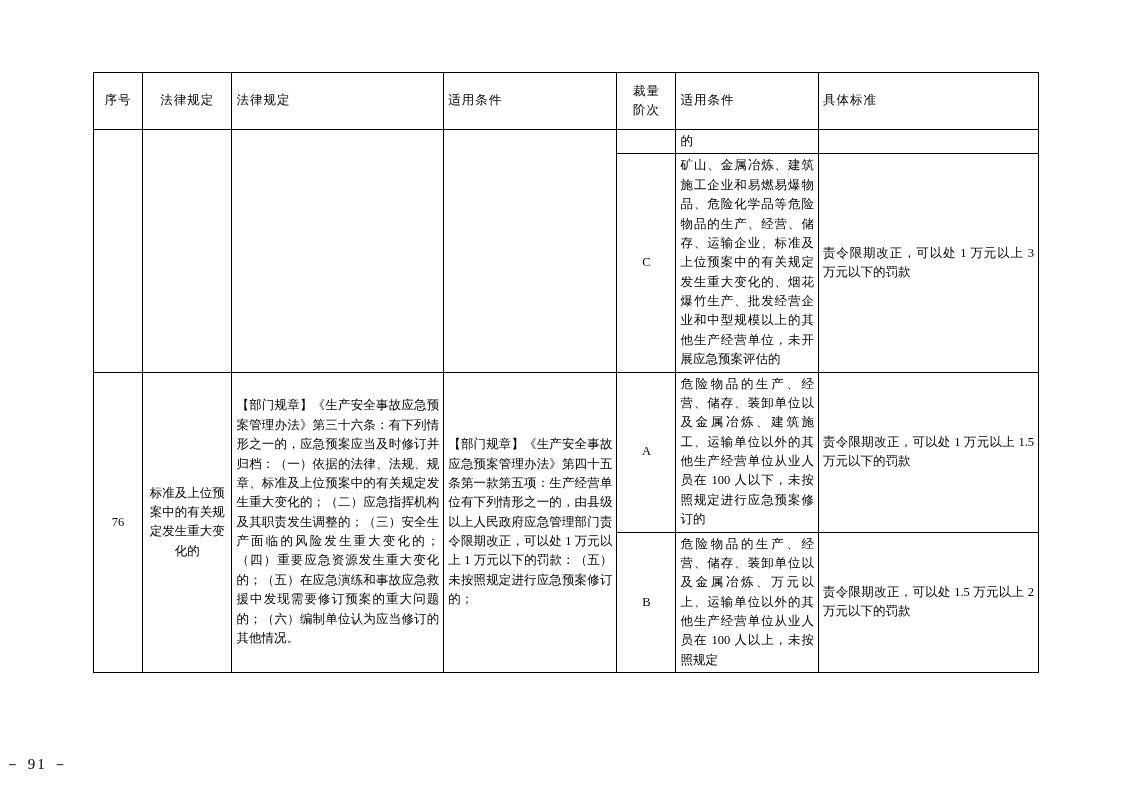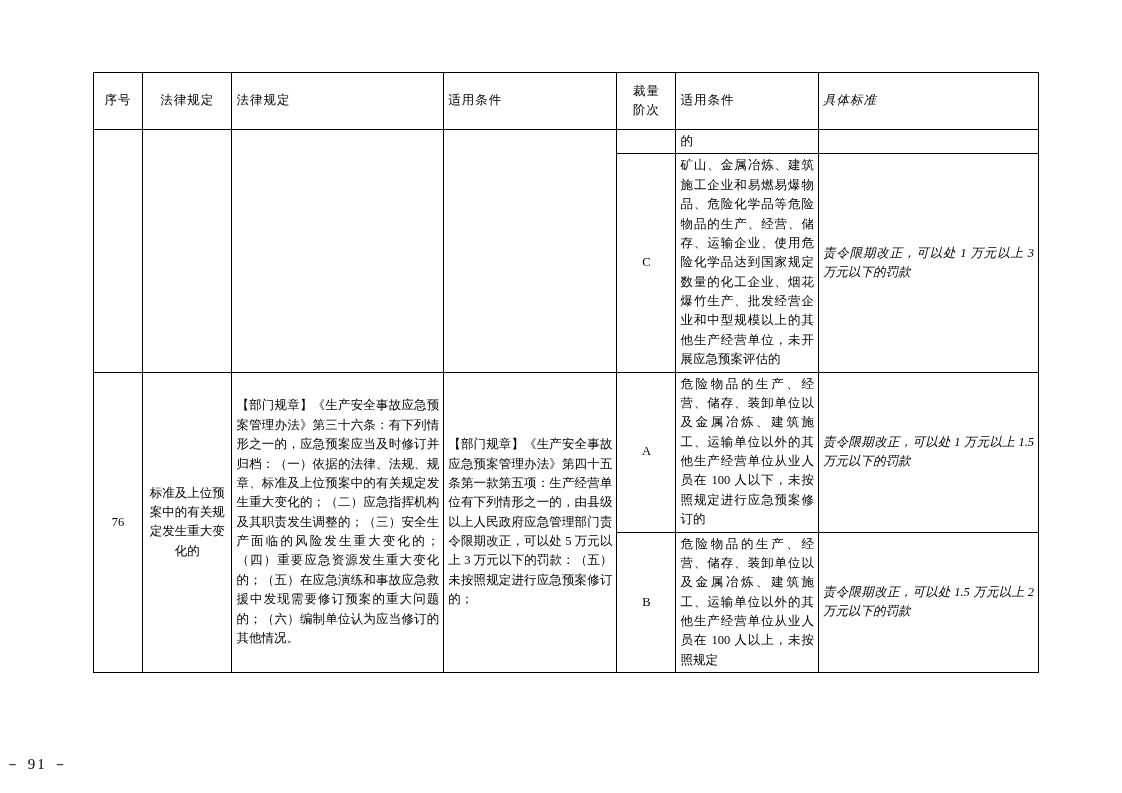--- a/index.html
+++ b/index.html
@@ -42,21 +42,21 @@
     font-size: 14px;
     height: 52px;
     letter-spacing: 1px;
   }
   .c-seq   { width: 48px;  text-align: center; }
   .c-act   { width: 88px;  text-align: center; }
   .c-law   { width: 208px; text-align: justify; text-align-last: left; }
   .c-pen   { width: 170px; text-align: justify; text-align-last: left; }
   .c-tier  { width: 58px;  text-align: center; }
   .c-cond  { width: 140px; text-align: justify; text-align-last: left; }
-  .c-std   { width: 216px; text-align: justify; text-align-last: left; font-style: italic; }
+  .c-std   { width: 216px; text-align: justify; text-align-last: left; }
 
   td.center { text-align: center; }
   .tier-hdr-inner {
     display: block;
     line-height: 1.5;
   }
   .cell-pad { padding: 4px 6px; }
   .footer {
     position: absolute;
     left: 0;
@@ -105,36 +105,36 @@
         <td class="c-act center" rowspan="2"></td>
         <td class="c-law just" rowspan="2"></td>
         <td class="c-pen just" rowspan="2"></td>
         <td class="c-tier center"></td>
         <td class="c-cond just">的</td>
         <td class="c-std just"></td>
       </tr>
 
       <tr>
         <td class="c-tier center">C</td>
-        <td class="c-cond just cell-pad">矿山、金属冶炼、建筑施工企业和易燃易爆物品、危险化学品等危险物品的生产、经营、储存、运输企业、使用危险化学品达到国家规定数量的化工企业、烟花爆竹生产、批发经营企业和中型规模以上的其他生产经营单位，未开展应急预案评估的</td>
+        <td class="c-cond just cell-pad">矿山、金属冶炼、建筑施工企业和易燃易爆物品、危险化学品等危险物品的生产、经营、储存、运输企业、标准及上位预案中的有关规定发生重大变化的、烟花爆竹生产、批发经营企业和中型规模以上的其他生产经营单位，未开展应急预案评估的</td>
         <td class="c-std just cell-pad">责令限期改正，可以处 1 万元以上 3 万元以下的罚款</td>
       </tr>
 
       <tr>
         <td class="c-seq center" rowspan="2">76</td>
         <td class="c-act center" rowspan="2">标准及上位预案中的有关规定发生重大变化的</td>
         <td class="c-law just cell-pad" rowspan="2">【部门规章】《生产安全事故应急预案管理办法》第三十六条：有下列情形之一的，应急预案应当及时修订并归档：（一）依据的法律、法规、规章、标准及上位预案中的有关规定发生重大变化的；（二）应急指挥机构及其职责发生调整的；（三）安全生产面临的风险发生重大变化的；（四）重要应急资源发生重大变化的；（五）在应急演练和事故应急救援中发现需要修订预案的重大问题的；（六）编制单位认为应当修订的其他情况。</td>
-        <td class="c-pen just cell-pad" rowspan="2">【部门规章】《生产安全事故应急预案管理办法》第四十五条第一款第五项：生产经营单位有下列情形之一的，由县级以上人民政府应急管理部门责令限期改正，可以处 5 万元以上 3 万元以下的罚款：（五）未按照规定进行应急预案修订的；</td>
+        <td class="c-pen just cell-pad" rowspan="2">【部门规章】《生产安全事故应急预案管理办法》第四十五条第一款第五项：生产经营单位有下列情形之一的，由县级以上人民政府应急管理部门责令限期改正，可以处 1 万元以上 1 万元以下的罚款：（五）未按照规定进行应急预案修订的；</td>
         <td class="c-tier center">A</td>
         <td class="c-cond just cell-pad">危险物品的生产、经营、储存、装卸单位以及金属冶炼、建筑施工、运输单位以外的其他生产经营单位从业人员在 100 人以下，未按照规定进行应急预案修订的</td>
         <td class="c-std just cell-pad">责令限期改正，可以处 1 万元以上 1.5 万元以下的罚款</td>
       </tr>
 
       <tr>
         <td class="c-tier center">B</td>
-        <td class="c-cond just cell-pad">危险物品的生产、经营、储存、装卸单位以及金属冶炼、建筑施工、运输单位以外的其他生产经营单位从业人员在 100 人以上，未按照规定</td>
+        <td class="c-cond just cell-pad">危险物品的生产、经营、储存、装卸单位以及金属冶炼、万元以上、运输单位以外的其他生产经营单位从业人员在 100 人以上，未按照规定</td>
         <td class="c-std just cell-pad">责令限期改正，可以处 1.5 万元以上 2 万元以下的罚款</td>
       </tr>
     </tbody>
   </table>
 
   <div class="footer">－ 91 －</div>
 </div>
 
 </body></html>

